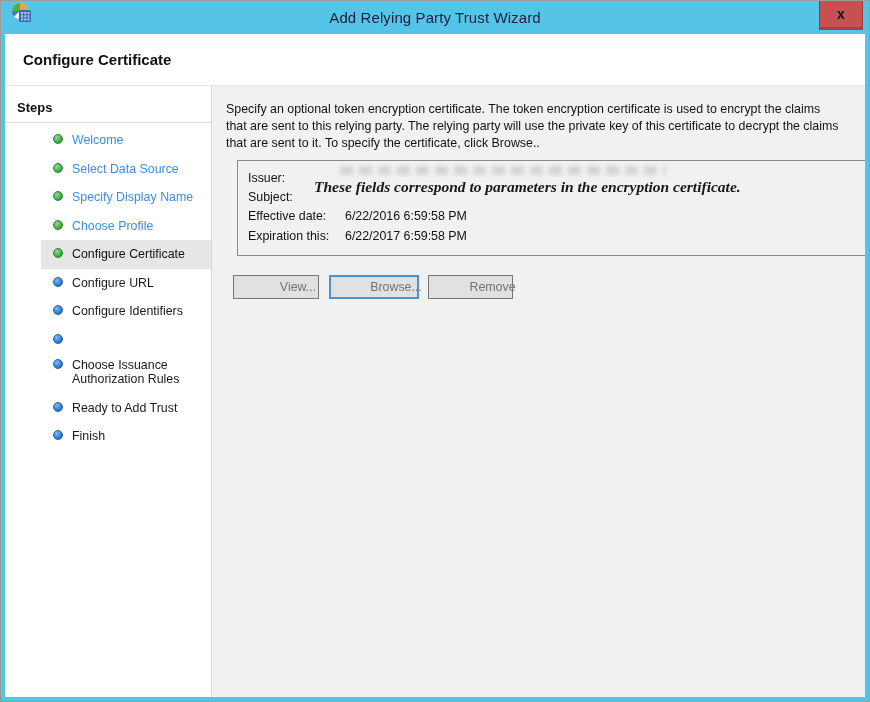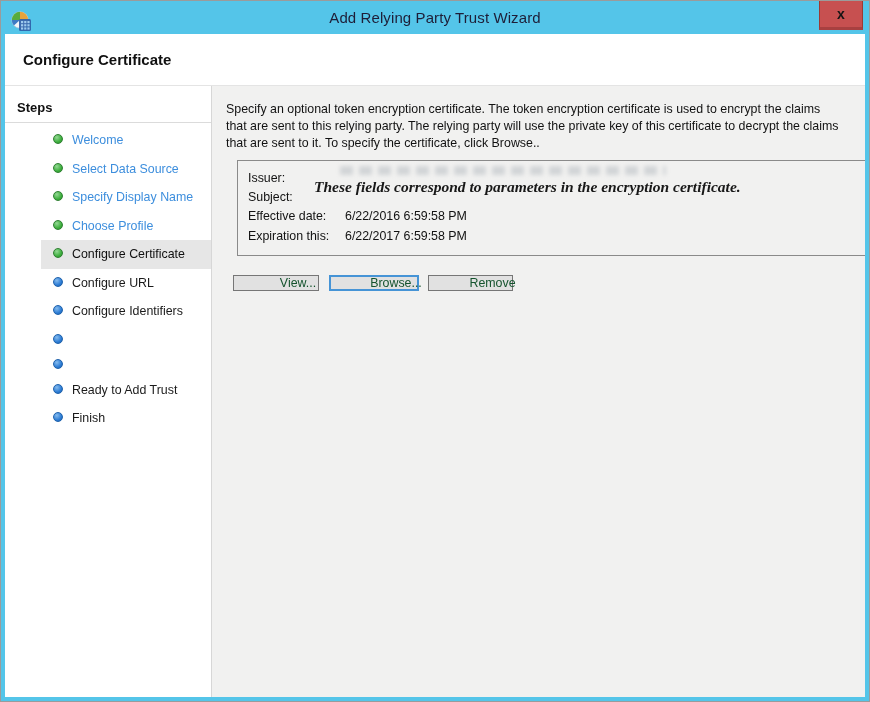--- a/index.html
+++ b/index.html
@@ -13,21 +13,21 @@
     width: 870px; height: 702px;
     border: 1px solid #9B9B9B;
     background: #54C5E9;
     position: relative;
   }
   
   .titlebar {
     height: 33px;
     position: relative;
     display: flex;
-    align-items: flex-end;
+    align-items: flex-start;
   }
   .app-icon { margin-left: 9px; width: 24px; height: 24px; flex: 0 0 auto; }
   .title-text {
     position: absolute; left: 0; right: 0; top: 0; bottom: 0;
     display: flex; align-items: center; justify-content: center;
     font-size: 15px; color: #1E1E38; letter-spacing: .1px;
   }
   .close-btn {
     position: absolute; right: 6px; top: 0;
     width: 44px; height: 29px;
@@ -125,22 +125,22 @@
     position: absolute; top: 17px; left: 76px;
     font-family: "Liberation Serif", "DejaVu Serif", serif;
     font-style: italic; font-weight: 600;
     font-size: 15.5px; color: #181818;
     white-space: nowrap;
   }
   .cert-actions { margin: 19px 0 0 7px; display: flex; }
   .btn {
     background: #E1E1E1;
     border: 1px solid #767676;
-    font-size: 12.4px; color: #14532d;
-    height: 16px; display: inline-flex;
+    font-size: 12.4px; color: #737373;
+    height: 24px; display: inline-flex;
     align-items: center; justify-content: center;
     cursor: default;
     font-family: "Liberation Sans", sans-serif;
     padding-left: 44px;
   }
   .btn-view { width: 86px; margin-right: 10px; }
   .btn-browse { width: 90px; margin-right: 9px; border: 2px solid #4694D6; }
   .btn-remove { width: 85px; }
   
   .footer {
@@ -225,20 +225,21 @@
     <span class="dot"></span>
     <span class="step-label">Configure Identifiers</span>
   </li>
 
   <li class="step pending">
     <span class="dot"></span>
   </li>
 
   <li class="step pending">
     <span class="dot"></span>
+    <span class="step-label">Choose Issuance Authorization Rules</span>
   </li>
 
   <li class="step pending">
     <span class="dot"></span>
     <span class="step-label">Ready to Add Trust</span>
   </li>
 
   <li class="step pending">
     <span class="dot"></span>
     <span class="step-label">Finish</span>

